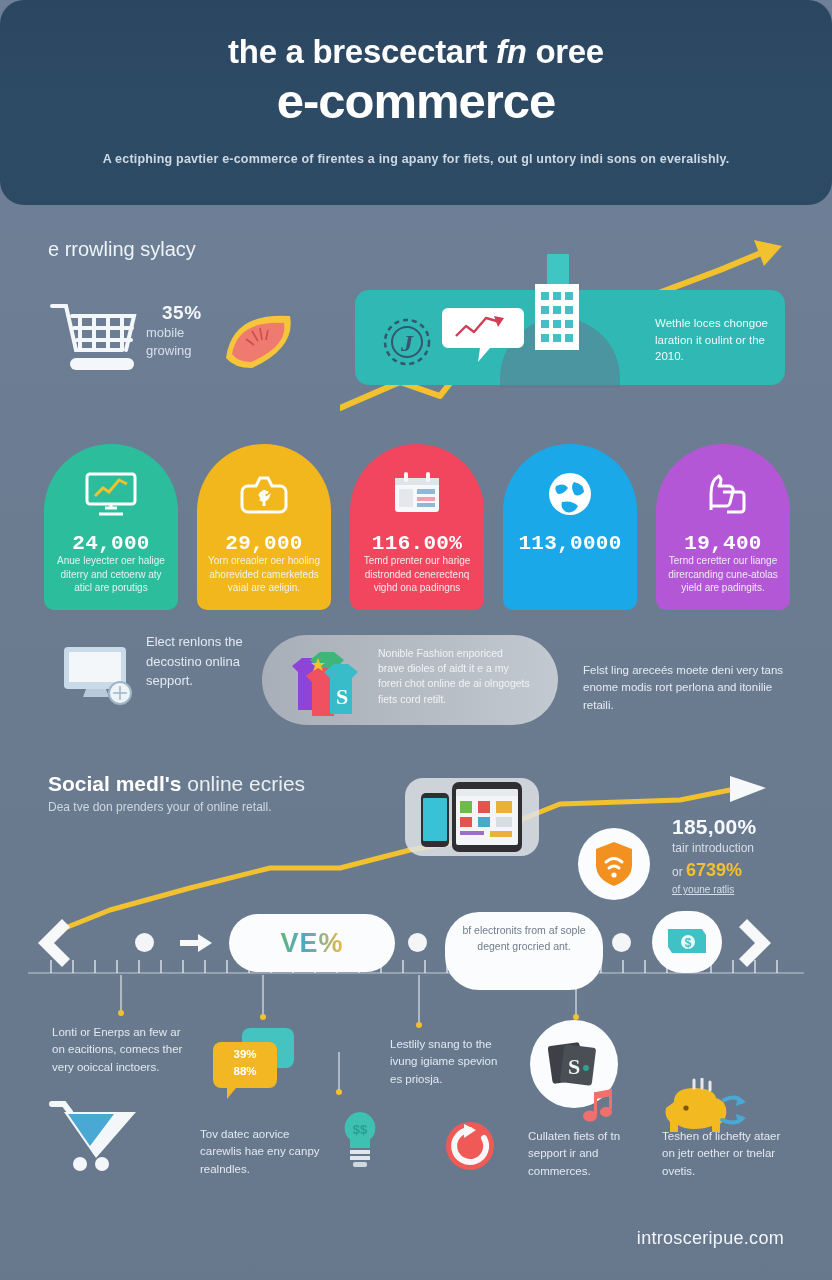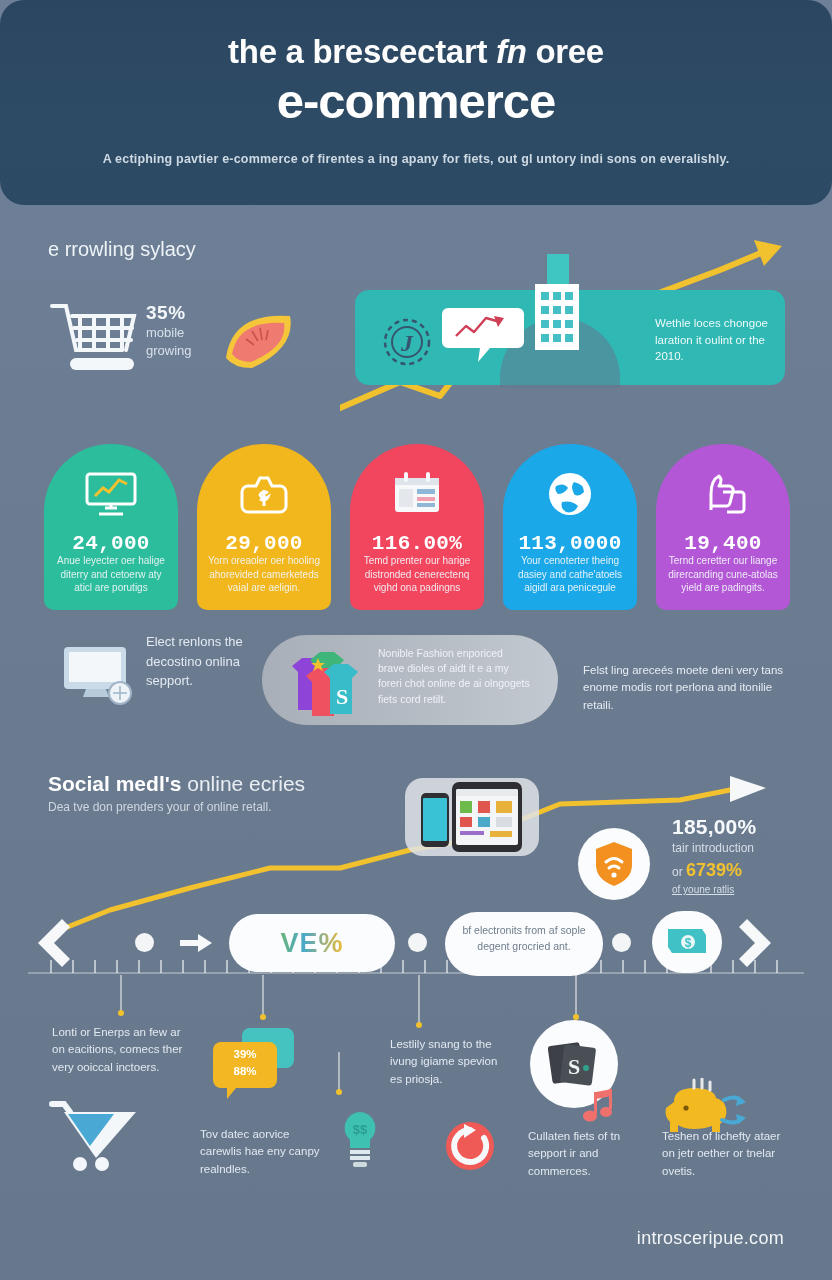--- a/index.html
+++ b/index.html
@@ -17,21 +17,21 @@
           text-align:center;border-radius:24px;}
   .h-title1{margin-top:34px;font-size:33px;font-weight:bold;color:#fdfdfd;letter-spacing:-.3px;line-height:1.1;}
   .h-title1 .ital{font-style:italic;}
   .h-title2{margin-top:6px;font-size:49px;font-weight:bold;color:#ffffff;letter-spacing:-1px;line-height:1.05;}
   .h-sub{margin-top:24px;font-size:12.5px;color:#cdd9e3;font-weight:700;letter-spacing:.2px;}
 
   
   .s1-title{position:absolute;left:48px;top:238px;font-size:20px;color:#eef3f7;font-weight:400;}
   .cart-wrap{position:absolute;left:50px;top:300px;width:100px;height:78px;}
   .stat35{position:absolute;left:146px;top:302px;color:#e9eff5;}
-  .stat35 .big{font-size:19px;font-weight:bold;color:#f4f7fa;letter-spacing:.5px;}
+  .stat35 .big{font-size:19px;font-weight:bold;color:#f4f7fa;letter-spacing:.5px;margin-left:16px;}
   .stat35 .sm{font-size:13px;line-height:1.35;color:#d7e0e9;}
   .melon{position:absolute;left:222px;top:306px;width:80px;height:64px;}
 
   .teal-panel{position:absolute;left:355px;top:290px;width:430px;height:95px;
               background:#2fb8b4;border-radius:14px;}
   .tp-text{position:absolute;left:655px;top:315px;width:128px;font-size:11.5px;
            line-height:1.45;color:#eefaf9;}
   .gear{position:absolute;left:378px;top:313px;width:58px;height:58px;}
   .bubble{position:absolute;left:442px;top:304px;width:82px;height:62px;}
   .building{position:absolute;left:525px;top:254px;width:62px;height:96px;}
@@ -86,21 +86,21 @@
   .ticks i{position:absolute;top:0;width:2px;height:13px;background:rgba(255,255,255,.55);}
   .chev{position:absolute;top:915px;width:46px;height:56px;}
   .chev.left{left:28px;} .chev.right{left:735px;}
   .dot{position:absolute;width:19px;height:19px;border-radius:50%;background:#f3f5f7;}
   .arrow-sm{position:absolute;left:180px;top:932px;width:34px;height:22px;}
   .pill{position:absolute;background:#fbfcfd;border-radius:34px;}
   .pill1{left:229px;top:914px;width:166px;height:58px;}
   .pill1 .ve{position:absolute;left:0;right:0;top:14px;text-align:center;font-size:27px;font-weight:bold;
              background:linear-gradient(92deg,#e06a5a 0%,#7dbb4a 22%,#4aa9c9 45%,#e8b93a 68%,#b86fbf 88%,#e0a13a 100%);
              -webkit-background-clip:text;background-clip:text;color:transparent;letter-spacing:1px;}
-  .pill2{left:445px;top:912px;width:158px;height:64px;}
+  .pill2{left:445px;top:912px;width:158px;height:78px;}
   .pill2 .t{position:absolute;left:12px;right:12px;top:11px;text-align:center;font-size:10.5px;line-height:1.48;color:#6f7d8c;}
   .money-circle{position:absolute;left:652px;top:911px;width:70px;height:62px;background:#fbfcfd;border-radius:34px;}
 
   
   .stem{position:absolute;width:1.6px;background:rgba(255,255,255,.48);}
   .stem i{position:absolute;left:-2.2px;bottom:-3px;width:6px;height:6px;border-radius:50%;background:#f2c12e;}
   .bt{position:absolute;font-size:11.5px;line-height:1.5;color:#e2e9f0;}
   .bt1{left:52px;top:1024px;width:138px;}
   .bt2{left:390px;top:1036px;width:112px;}
 
@@ -267,21 +267,20 @@
         <svg viewBox="0 0 60 48" width="60" height="48">
           <circle cx="30" cy="24" r="21" fill="#ffffff"></circle>
           <g fill="#1ba8e8">
             <path d="M16 16 q8 -4 12 2 q-4 6 -10 6 q-4 -4 -2 -8Z"></path>
             <path d="M34 12 q10 2 10 10 q-6 6 -10 2 q-4 -8 0 -12Z"></path>
             <path d="M22 32 q10 -2 16 4 q-4 8 -12 6 q-6 -4 -4 -10Z"></path>
           </g>
         </svg>
       </div>
       <div class="num">113,0000</div>
-      <div class="desc">Your cenoterter theing dasiey and cathe'atoels aigidl ara penicegule</div>
     </div>
 
     <div class="arch" style="background:#b457d6">
       <div class="ico">
         <svg viewBox="0 0 60 48" width="60" height="48">
             <g fill="none" stroke="#fff" stroke-width="3" stroke-linejoin="round">
           <path d="M18 24 v16 M18 24 q0 -14 8 -18 q4 4 0 10 h10 a4 4 0 0 1 4 5 l-3 12 a4 4 0 0 1 -4 3 h-15"></path>
           <path d="M30 22 h18 a3 3 0 0 1 3 3 v14 a3 3 0 0 1 -3 3 h-14"></path>
             </g>
           </svg>

